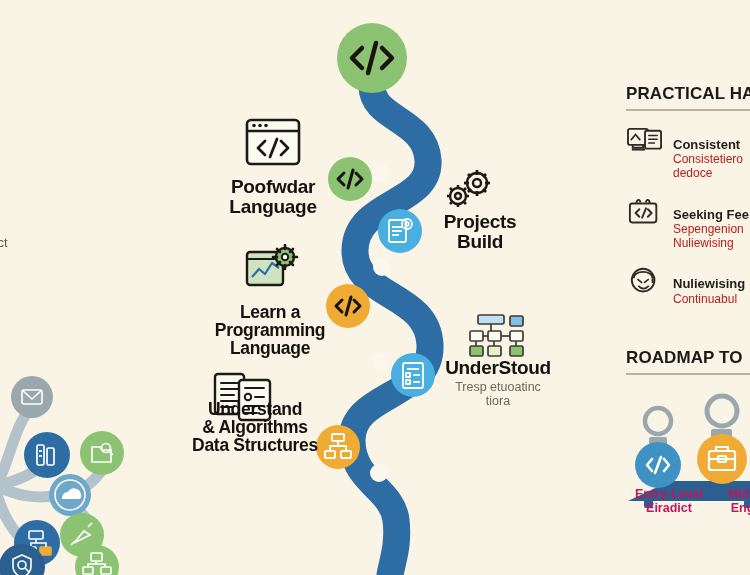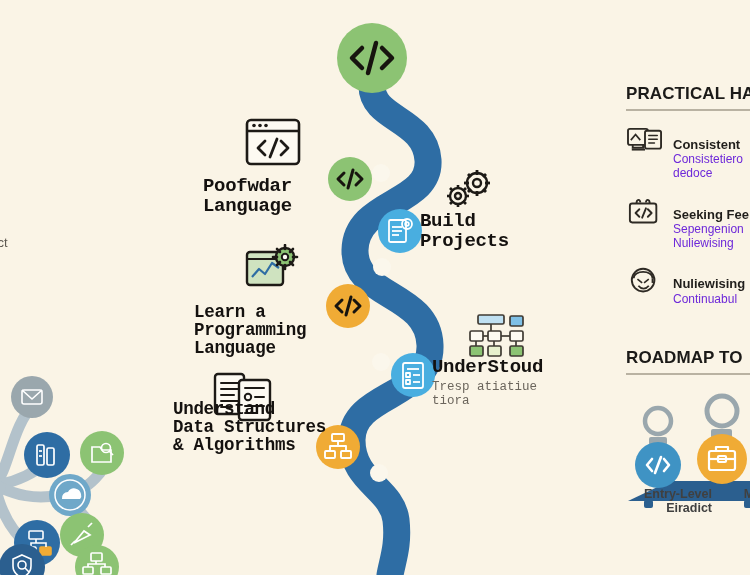--- a/index.html
+++ b/index.html
@@ -81,21 +81,21 @@
   .habit-title {
     font-size: 13px;
     font-weight: bold;
     color: #201e1b;
     line-height: 1.1;
     white-space: nowrap;
     margin-top: 14px;
   }
   .habit-sub {
     font-size: 12px;
-    color: #6d28d9;
+    color: #b91c1c;
     line-height: 1.18;
     white-space: nowrap;
   }
 
   #roadmap-section {
     position: absolute;
     left: 626px;
     top: 348px;
     width: 230px;
   }
@@ -109,34 +109,34 @@
   #career-labels {
     position: absolute;
     left: 0;
     top: 140px;
     width: 230px;
     display: flex;
   }
   .career-label {
     font-size: 12.5px;
     font-weight: bold;
-    color: #404040;
-    text-align: right;
+    color: #be185d;
+    text-align: center;
     line-height: 1.1;
     white-space: nowrap;
   }
 
   
   .node-label {
     position: absolute;
+    text-align: center;
     color: #14110f;
     font-weight: bold;
     letter-spacing: -0.3px;
     line-height: 1.04;
-    font-family: Liberation Mono, monospace;
   }
   .node-label.lg { font-size: 19px; }
   .node-label.md { font-size: 17.5px; }
   .node-sub {
     font-size: 12.5px;
     font-weight: normal;
     color: #6b655c;
     line-height: 1.15;
     letter-spacing: 0;
     margin-top: 2px;
@@ -359,22 +359,22 @@
         <line x1="4" y1="28" x2="8" y2="28"></line>
           <line x1="22" y1="28" x2="26" y2="28"></line>
         <line x1="7" y1="20" x2="10" y2="23"></line>
           <line x1="20" y1="33" x2="23" y2="36"></line>
         <line x1="23" y1="20" x2="20" y2="23"></line>
           <line x1="10" y1="33" x2="7" y2="36"></line>
       </g>
     </g>
   </svg>
   <div class="node-label lg" style="left:420px; top:212px; width:120px;">
+    <div>Projects</div>
     <div>Build</div>
-    <div>Projects</div>
   </div>
 
   <svg class="node-icon" style="left:244px; top:244px;" width="56" height="50" viewBox="0 0 56 50">
     <rect x="3" y="8" width="36" height="33" rx="3" fill="#cfe3c0" stroke="#1d1a16" stroke-width="2.4"></rect>
     <line x1="3" y1="15" x2="39" y2="15" stroke="#1d1a16" stroke-width="2"></line>
     <path d="M8,33 L15,25 L21,30 L28,19 L35,24" fill="none" stroke="#2e6da4" stroke-width="2.2" stroke-linejoin="round"></path>
     <g>
       <circle cx="41" cy="13" r="9" fill="#8cc373" stroke="#1d1a16" stroke-width="2.4"></circle>
       <circle cx="41" cy="13" r="3.2" fill="#fdfaf2" stroke="#1d1a16" stroke-width="2"></circle>
       <g stroke="#1d1a16" stroke-width="2.6" stroke-linecap="round">
@@ -411,21 +411,21 @@
         <line x1="16" y1="24" x2="21" y2="24"></line>
         <line x1="9" y1="29" x2="9" y2="34"></line>
         <line x1="27" y1="29" x2="27" y2="34"></line>
         <line x1="49" y1="29" x2="49" y2="34"></line>
       </g>
     </g>
   </svg>
   <div class="node-label lg" style="left:432px; top:358px; width:132px;">
     <div>UnderStoud</div>
     <div class="node-sub">
-      <div>Tresp atiatiue</div>
+      <div>Tresp etuoatinc</div>
       <div>tiora</div>
     </div>
   </div>
 
   <svg class="node-icon" style="left:212px; top:370px;" width="62" height="52" viewBox="0 0 62 52">
     <rect x="3" y="4" width="29" height="40" rx="3" fill="#fdfaf2" stroke="#1d1a16" stroke-width="2.4"></rect>
     <g stroke="#1d1a16" stroke-width="2" stroke-linecap="round">
       <line x1="9" y1="13" x2="26" y2="13"></line>
       <line x1="9" y1="19" x2="26" y2="19"></line>
       <line x1="9" y1="25" x2="22" y2="25"></line>
@@ -436,22 +436,22 @@
     <g stroke="#1d1a16" stroke-width="2" stroke-linecap="round">
       <line x1="33" y1="18" x2="52" y2="18"></line>
       <circle cx="36" cy="27" r="3.2" fill="none"></circle>
       <line x1="43" y1="27" x2="52" y2="27"></line>
       <line x1="33" y1="36" x2="52" y2="36"></line>
       <line x1="33" y1="43" x2="45" y2="43"></line>
     </g>
   </svg>
   <div class="node-label md" style="left:173px; top:400px; width:164px;">
     <div>Understand</div>
+    <div>&amp; Algorithms</div>
     <div>Data Structures</div>
-    <div>&amp; Algorithms</div>
   </div>
 
   <div id="habits-section">
     <div class="section-heading">PRACTICAL HAB</div>
     <div class="section-rule"></div>
 
     <div class="habit-row">
       <svg class="habit-icon" viewBox="0 0 40 36">
         <rect x="2" y="3" width="21" height="17" rx="2" fill="none" stroke="#2e2a24" stroke-width="2"></rect>
         <path d="M7,20 v3 h11 v-3" fill="none" stroke="#2e2a24" stroke-width="2"></path>

